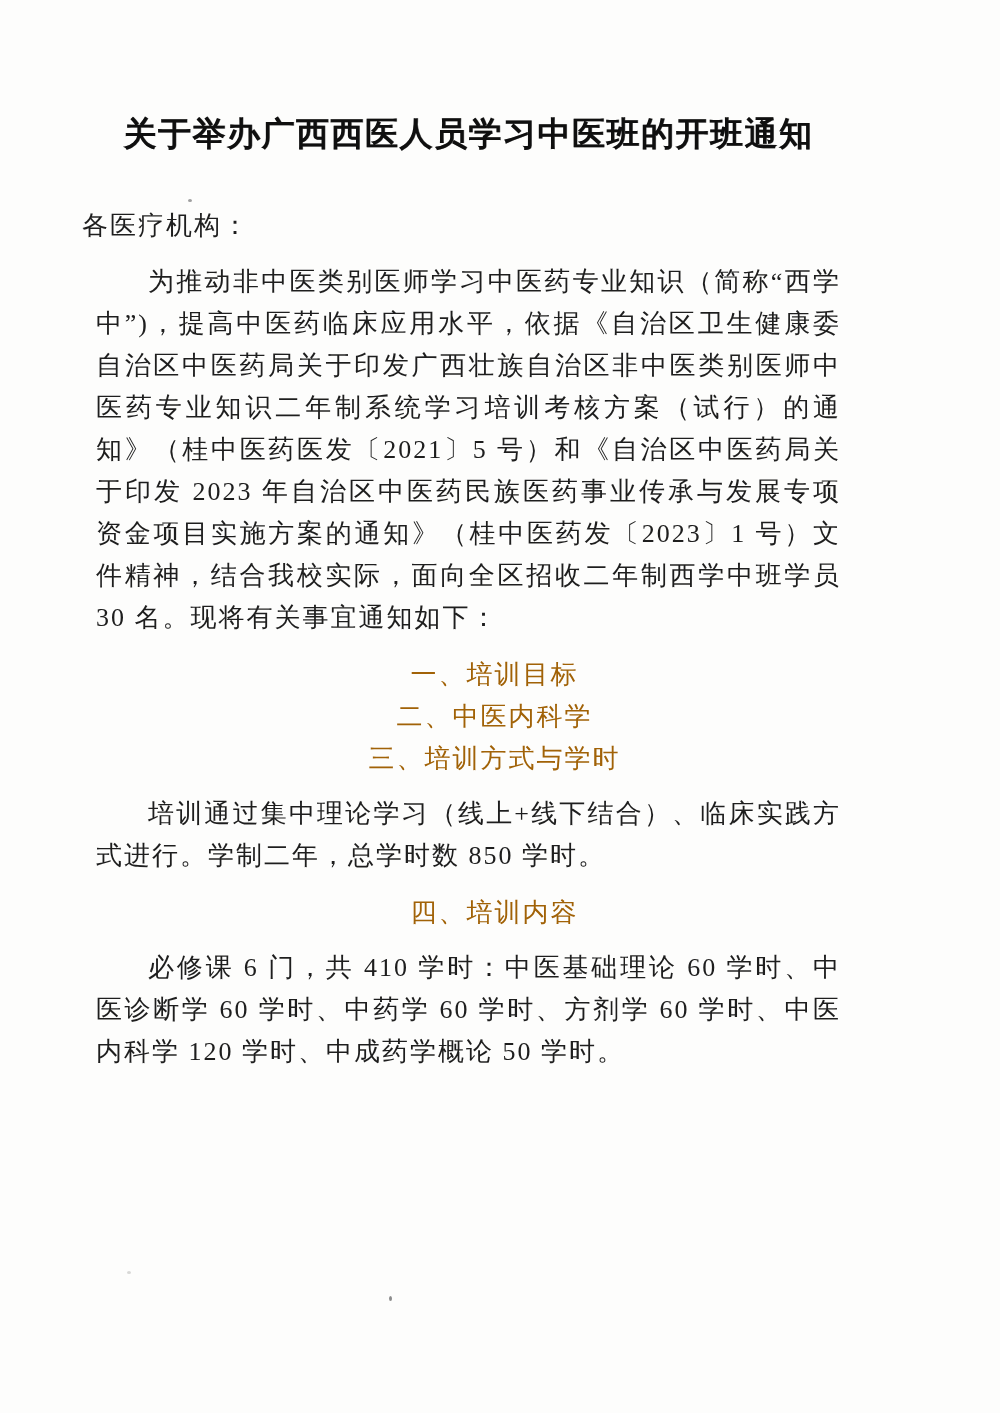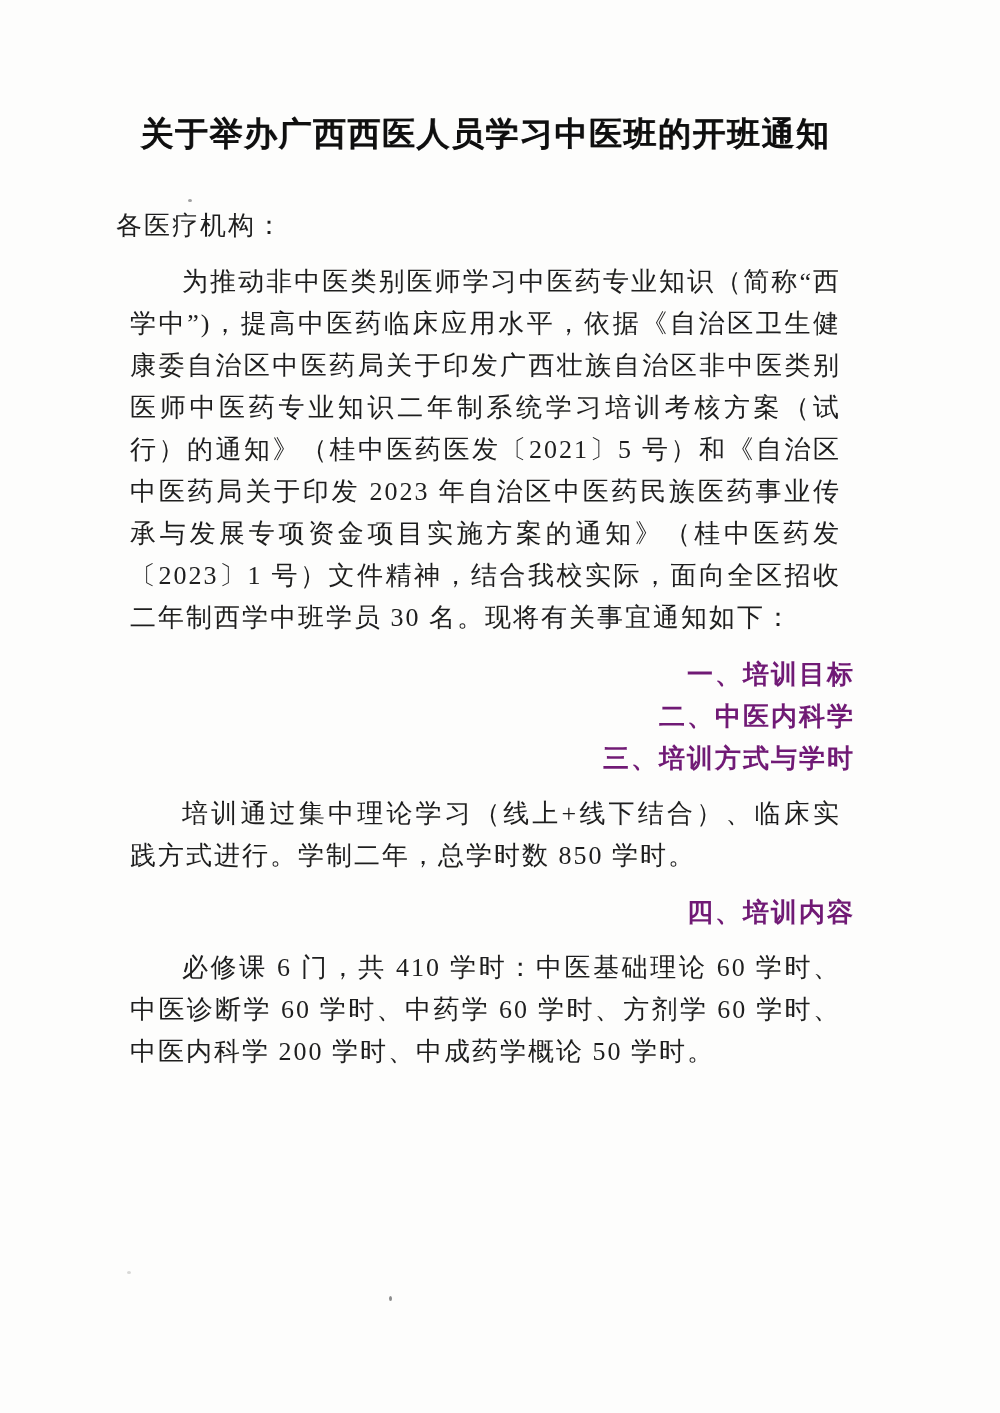--- a/index.html
+++ b/index.html
@@ -7,21 +7,21 @@
     padding: 0;
     background: #ffffff;
   }
   .page {
     position: relative;
     width: 1000px;
     height: 1413px;
     margin: 0 auto;
     background: #fdfdfc;
     box-sizing: border-box;
-    padding: 112px 145px 0 116px;
+    padding: 112px 145px 0 82px;
     font-family: "Liberation Serif", "DejaVu Serif", serif;
     color: #1e1e1e;
     font-size: 26px;
     line-height: 42px;
     letter-spacing: 2px;
     text-align: justify;
     overflow: hidden;
   }
   .doc-title {
     font-family: "Liberation Sans", "DejaVu Sans", sans-serif;
@@ -40,28 +40,28 @@
     margin: 49px 0 0 0;
     text-indent: 0;
     font-family: Liberation Serif, serif;
   }
   .para {
     margin: 14px;
     text-indent: 2em;
   }
   .heading {
     font-family: "Liberation Sans", "DejaVu Sans", sans-serif;
-    font-weight: bold;
+    font-weight: normal;
     font-size: 26px;
     line-height: 42px;
     letter-spacing: 2px;
-    color: #701a75;
+    color: #a16207;
     margin: 0;
     text-indent: 2em;
-    text-align: right;
+    text-align: center;
   }
   .subheading {
     margin: 0;
     text-indent: 2em;
   }
   .speck {
     position: absolute;
     border-radius: 50%;
     pointer-events: none;
   }
@@ -81,19 +81,19 @@
   <p class="para">为推动非中医类别医师学习中医药专业知识（简称“西学中”)，提高中医药临床应用水平，依据《自治区卫生健康委自治区中医药局关于印发广西壮族自治区非中医类别医师中医药专业知识二年制系统学习培训考核方案（试行）的通知》（桂中医药医发〔2021〕5 号）和《自治区中医药局关于印发 2023 年自治区中医药民族医药事业传承与发展专项资金项目实施方案的通知》（桂中医药发〔2023〕1 号）文件精神，结合我校实际，面向全区招收二年制西学中班学员 30 名。现将有关事宜通知如下：</p>
 
   <h2 class="heading">一、培训目标</h2>
 
   <h2 class="heading">二、中医内科学</h2>
 
   <h2 class="heading">三、培训方式与学时</h2>
   <p class="para">培训通过集中理论学习（线上+线下结合）、临床实践方式进行。学制二年，总学时数 850 学时。</p>
 
   <h2 class="heading">四、培训内容</h2>
-  <p class="para">必修课 6 门，共 410 学时：中医基础理论 60 学时、中医诊断学 60 学时、中药学 60 学时、方剂学 60 学时、中医内科学 200 学时、中成药学概论 50 学时。</p>
+  <p class="para">必修课 6 门，共 410 学时：中医基础理论 60 学时、中医诊断学 60 学时、中药学 60 学时、方剂学 60 学时、中医内科学 120 学时、中成药学概论 50 学时。</p>
 
   <span class="speck speck-1"></span>
   <span class="speck speck-2"></span>
   <span class="speck speck-3"></span>
 
 </div>
 
 </body></html>

